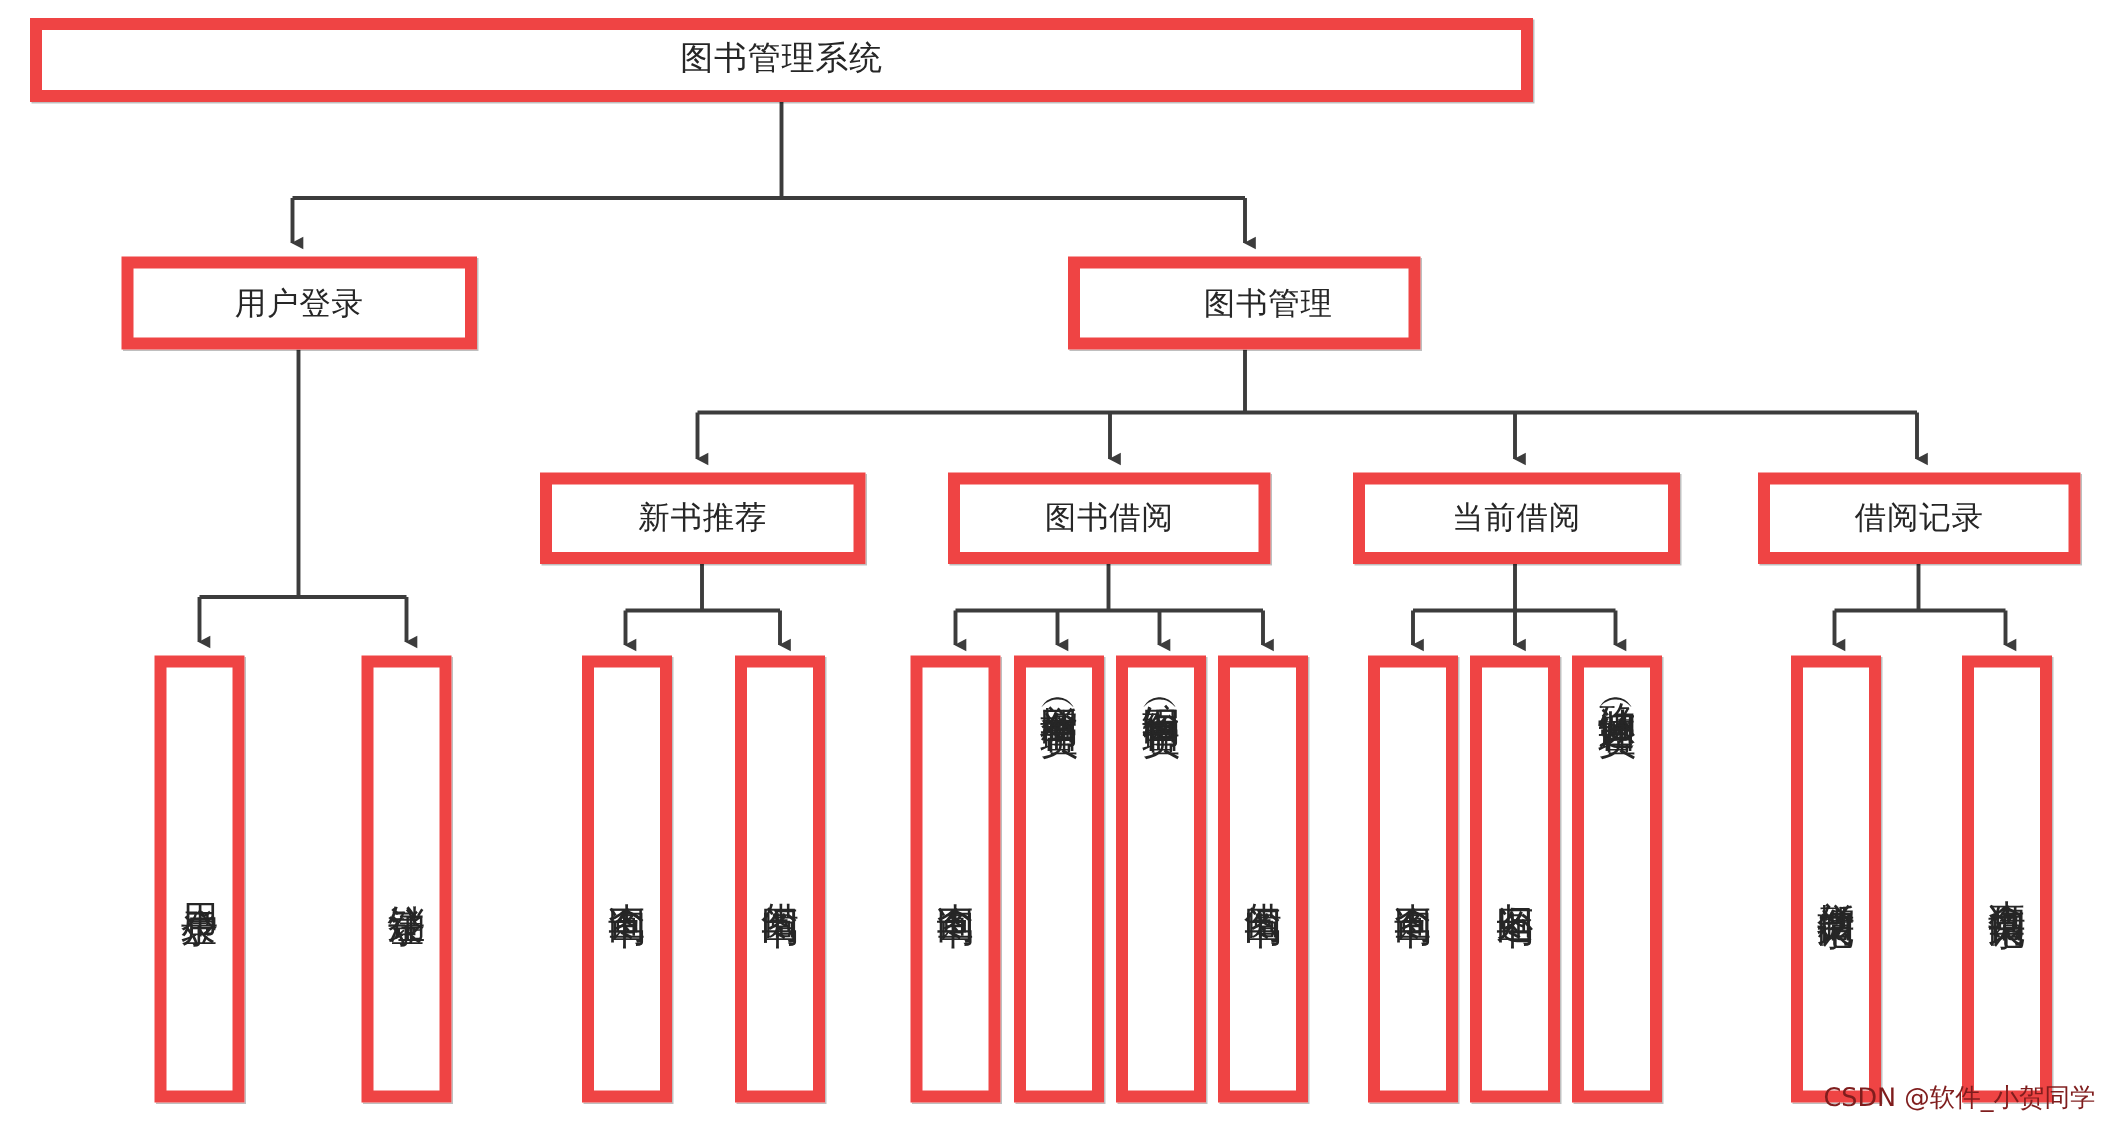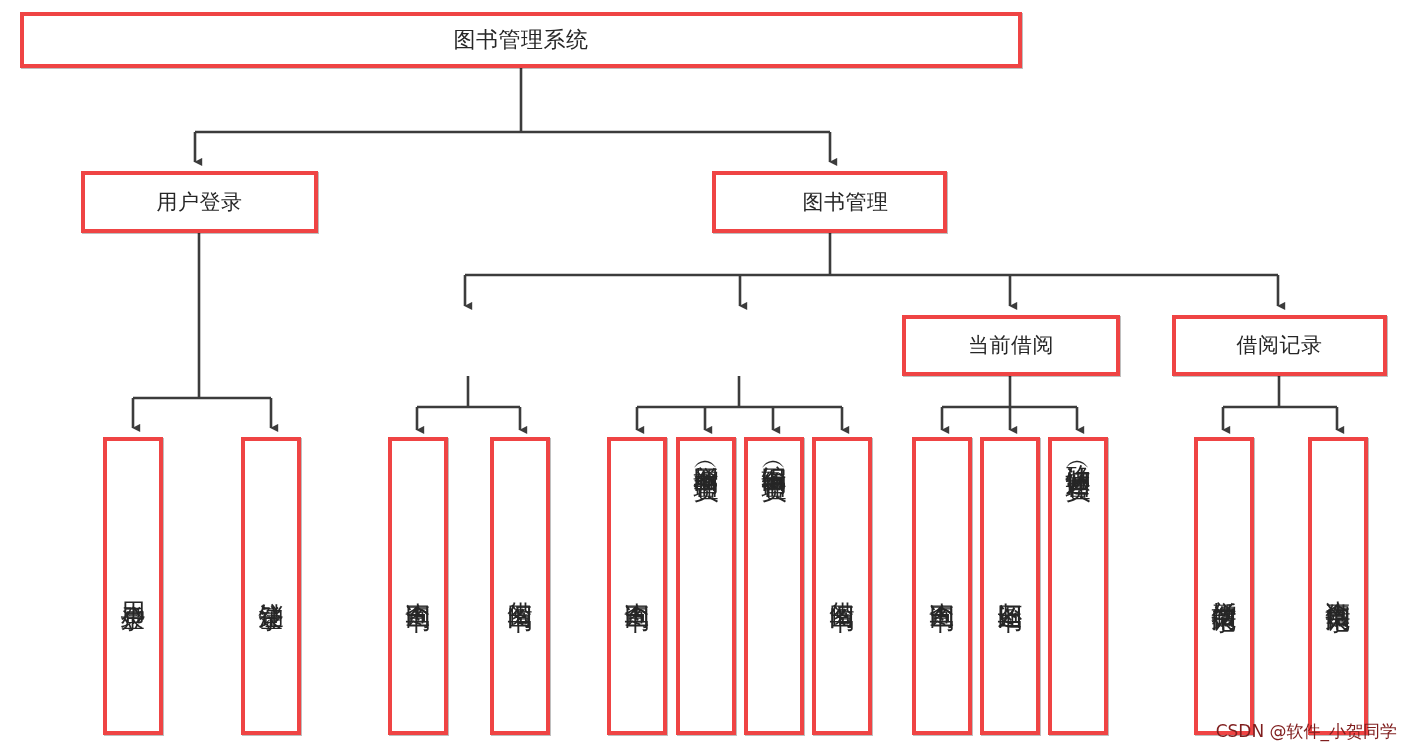--- a/index.html
+++ b/index.html
@@ -22,21 +22,21 @@
   svg.connectors {
     position: absolute;
     top: 0; left: 0;
     width: 1405px;
     height: 747px;
     pointer-events: none;
   }
   .node {
     position: absolute;
     box-sizing: border-box;
-    border: 4px solid #ef4444;
+    border: 8px solid #ef4444;
     background: #ffffff;
     display: flex;
     align-items: center;
     justify-content: center;
     color: #262626;
     box-shadow: 1px 1px 0 rgba(0,0,0,0.25);
   }
   .node .label {
     display: block;
     text-align: center;
@@ -134,20 +134,26 @@
     <span class="label">图书管理系统</span>
   </div>
 
   <div class="node horiz" style="left:81px; top:171px; width:237px; height:62px;">
     <span class="label">用户登录</span>
   </div>
   <div class="node horiz" style="left:712px; top:171px; width:235px; height:62px;padding-left:32px;">
     <span class="label">图书管理</span>
   </div>
 
+  <div class="node horiz" style="left:360px; top:315px; width:217px; height:61px;">
+    <span class="label">新书推荐</span>
+  </div>
+  <div class="node horiz" style="left:632px; top:315px; width:215px; height:61px;">
+    <span class="label">图书借阅</span>
+  </div>
   <div class="node horiz" style="left:902px; top:315px; width:218px; height:61px;">
     <span class="label">当前借阅</span>
   </div>
   <div class="node horiz" style="left:1172px; top:315px; width:215px; height:61px;">
     <span class="label">借阅记录</span>
   </div>
 
   <div class="node vert centered" style="left:103px; top:437px; width:60px; height:298px;">
     <span class="label">用户登录</span>
   </div>

